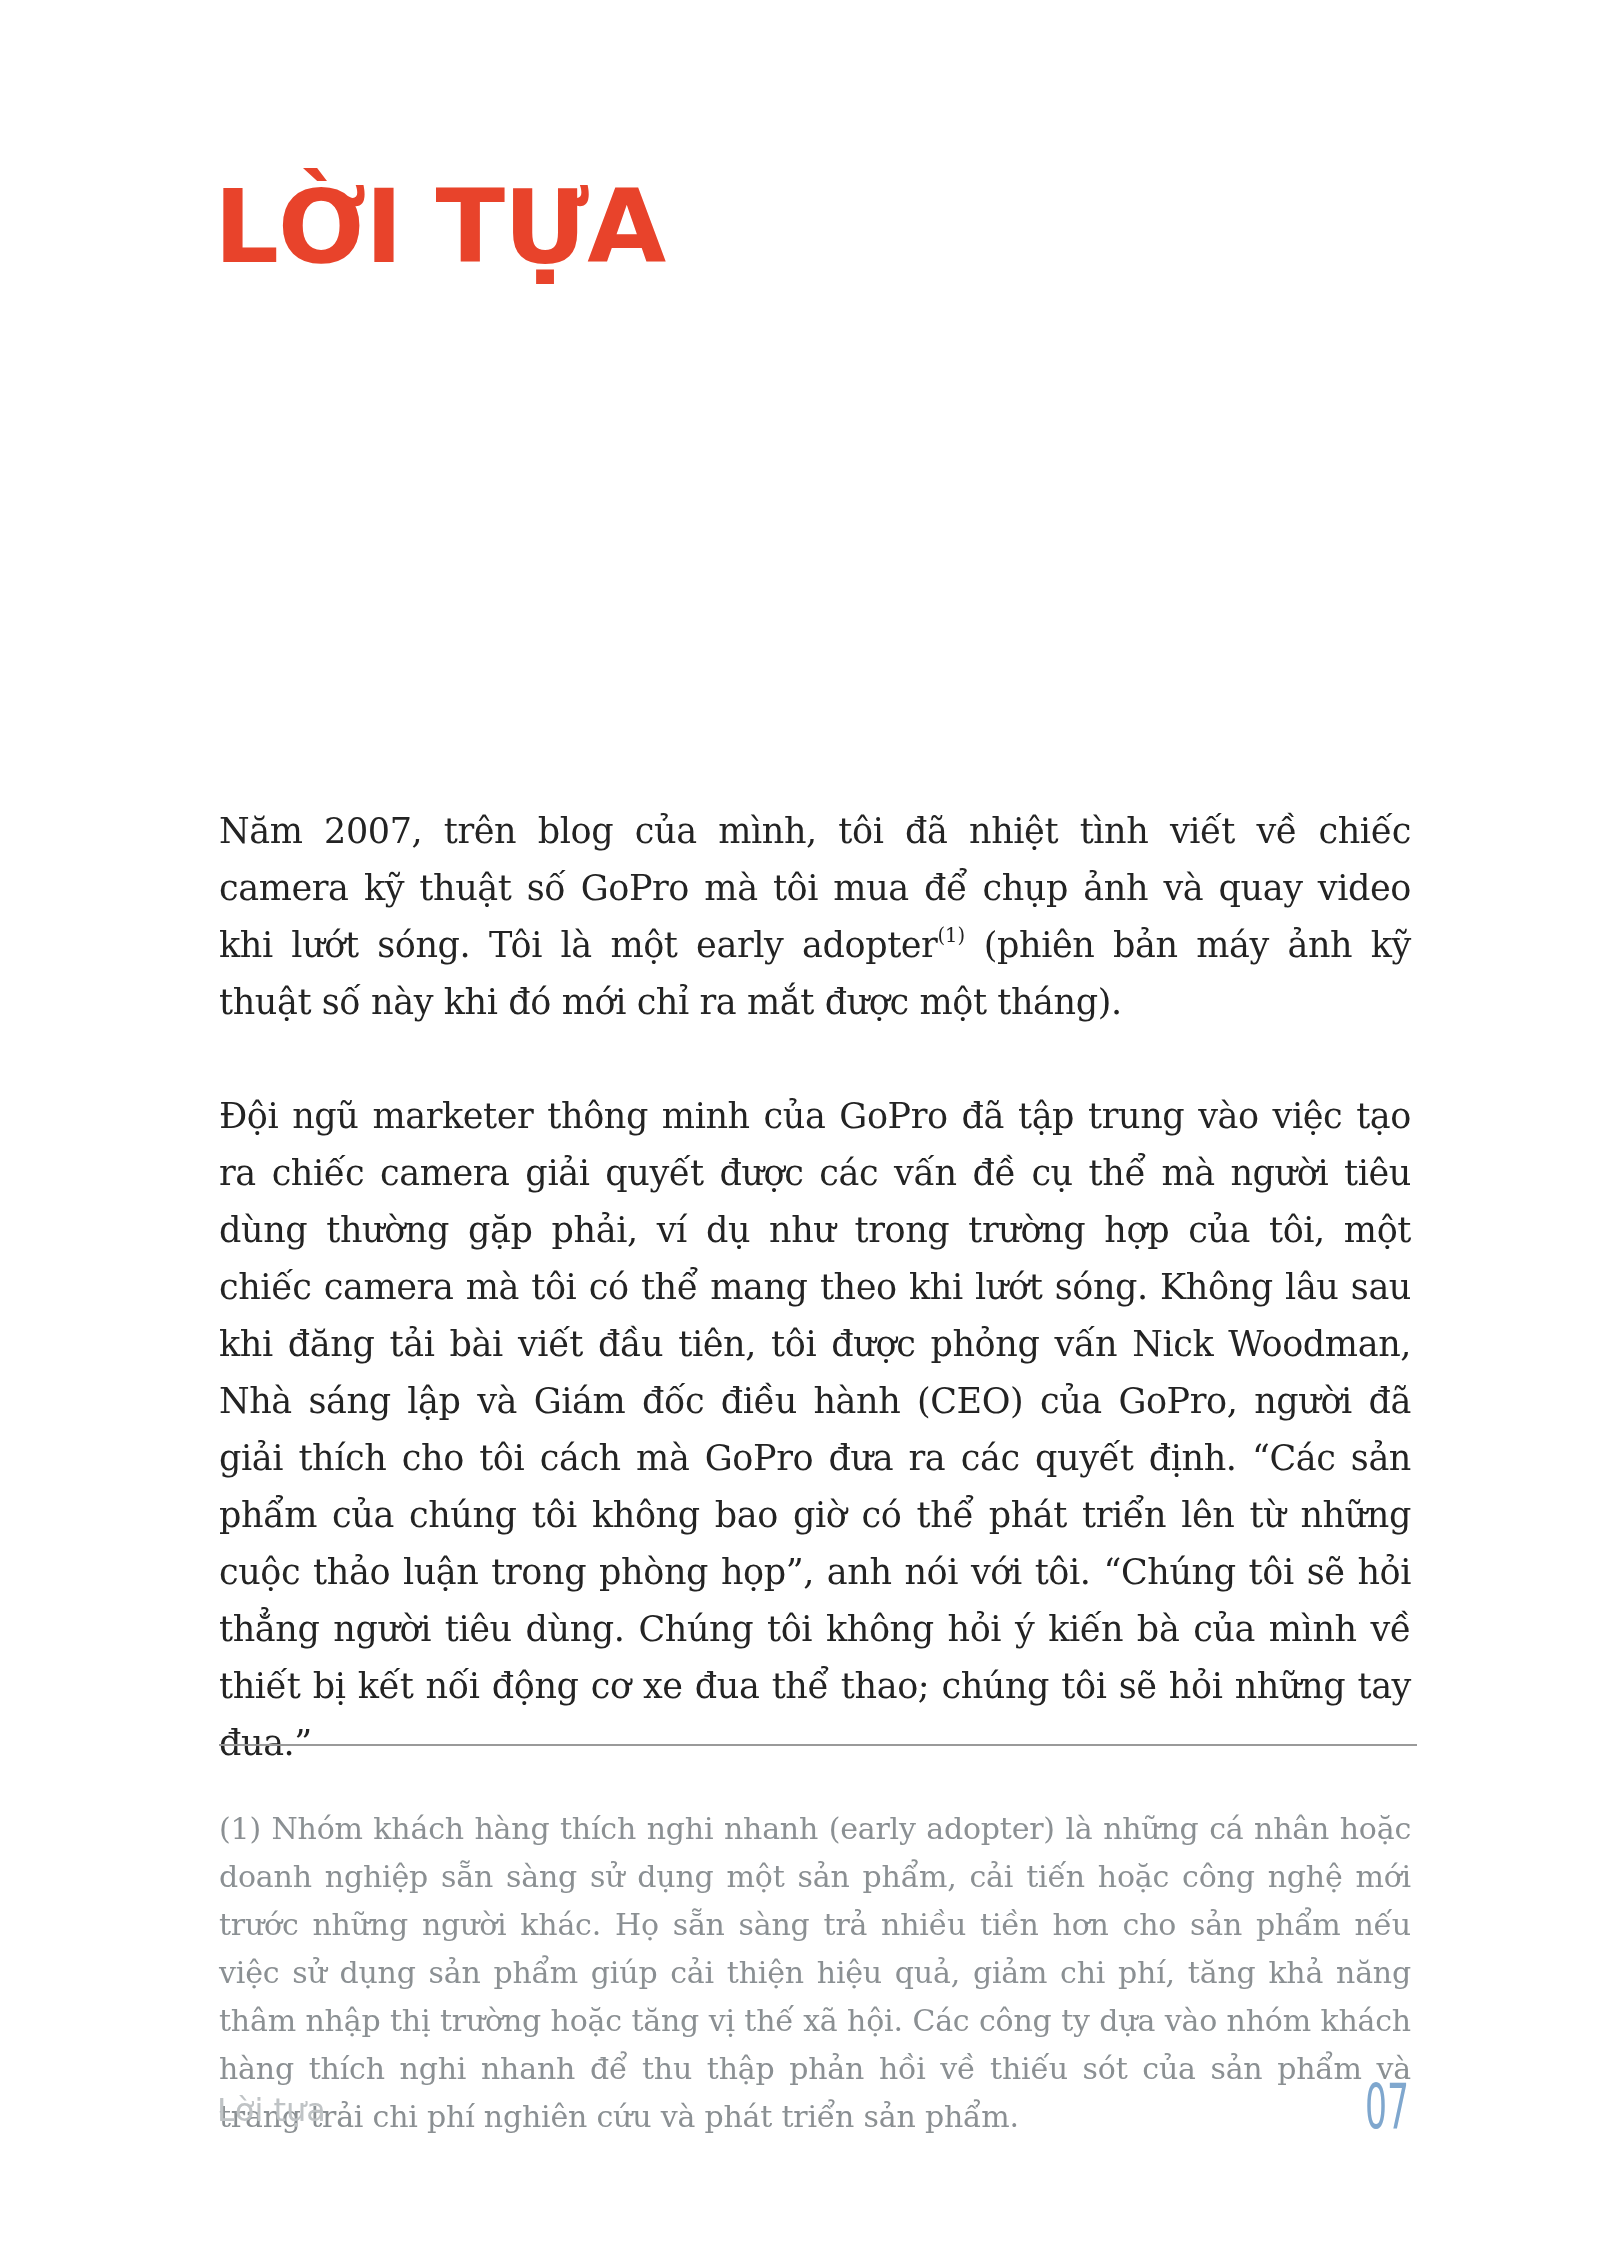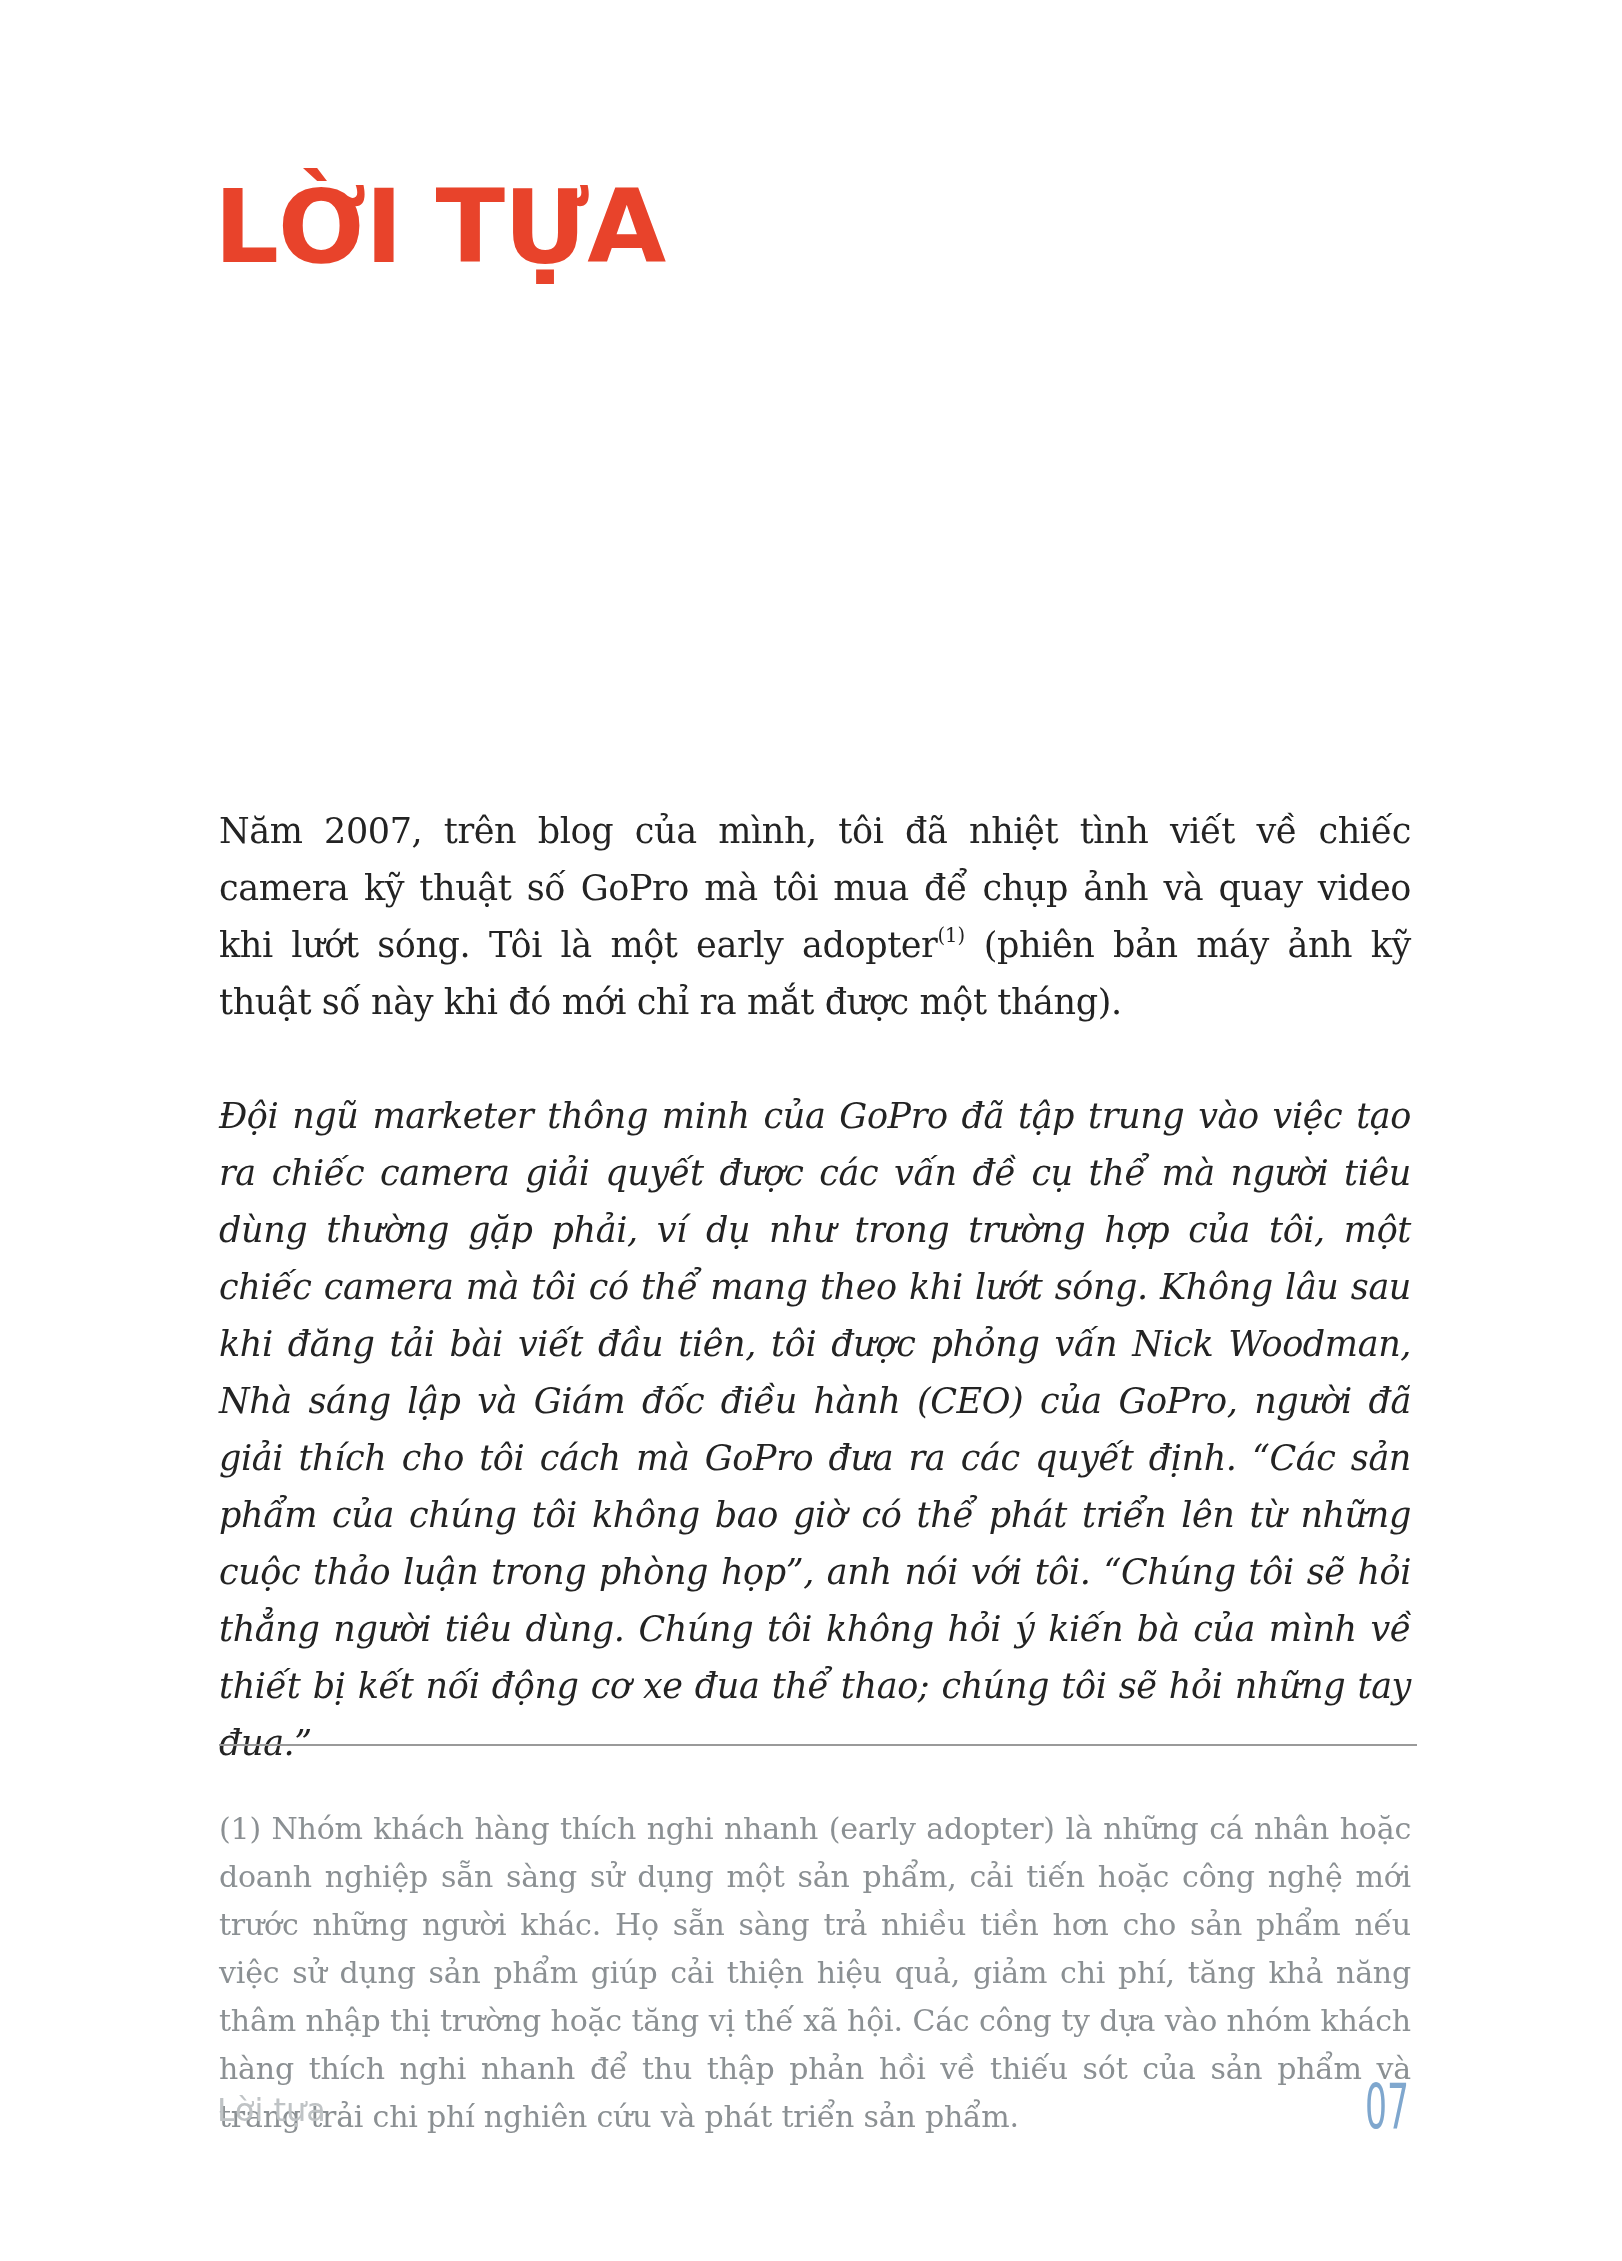--- a/index.html
+++ b/index.html
@@ -37,21 +37,20 @@
   .para {
     margin: 0;
     font-size: 35px;
     line-height: 57px;
     letter-spacing: -0.4px;
     color: var(--c-body, #232323);
     text-align: justify;
   }
   .para + .para {
     margin-top: 57px;
-    font-style: italic;
   }
   .fn-marker {
     font-size: 19.6px;
     line-height: 0;
     vertical-align: 15px;
     letter-spacing: 0;
   }
   .fn-rule {
     position: absolute;
     left: 219px;

